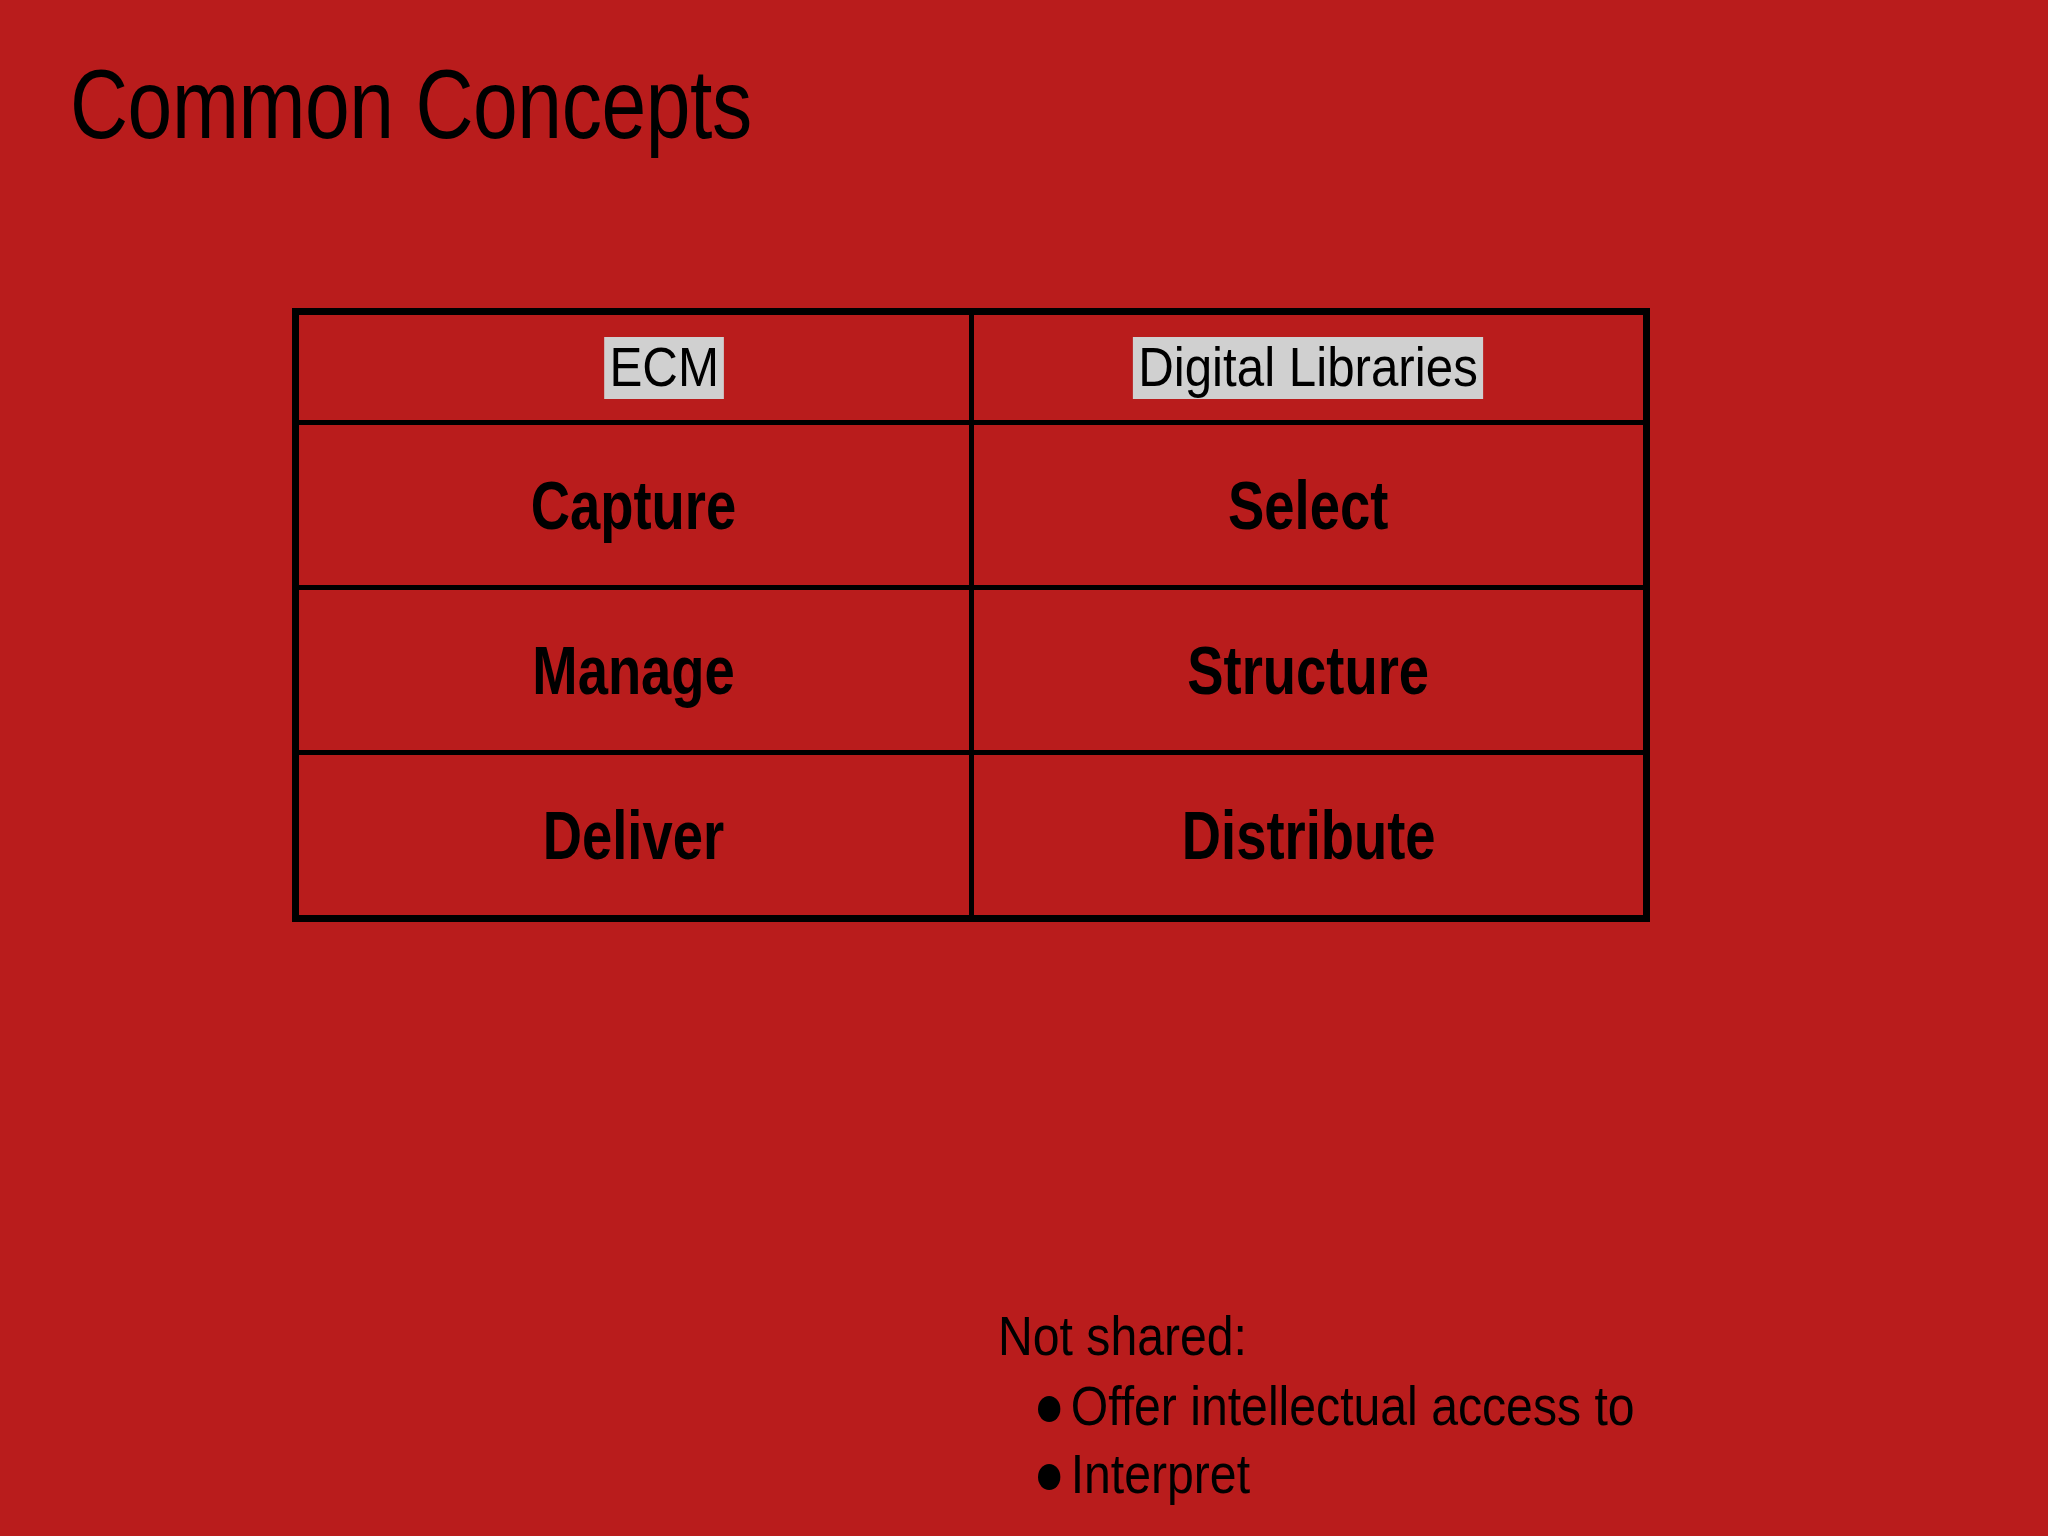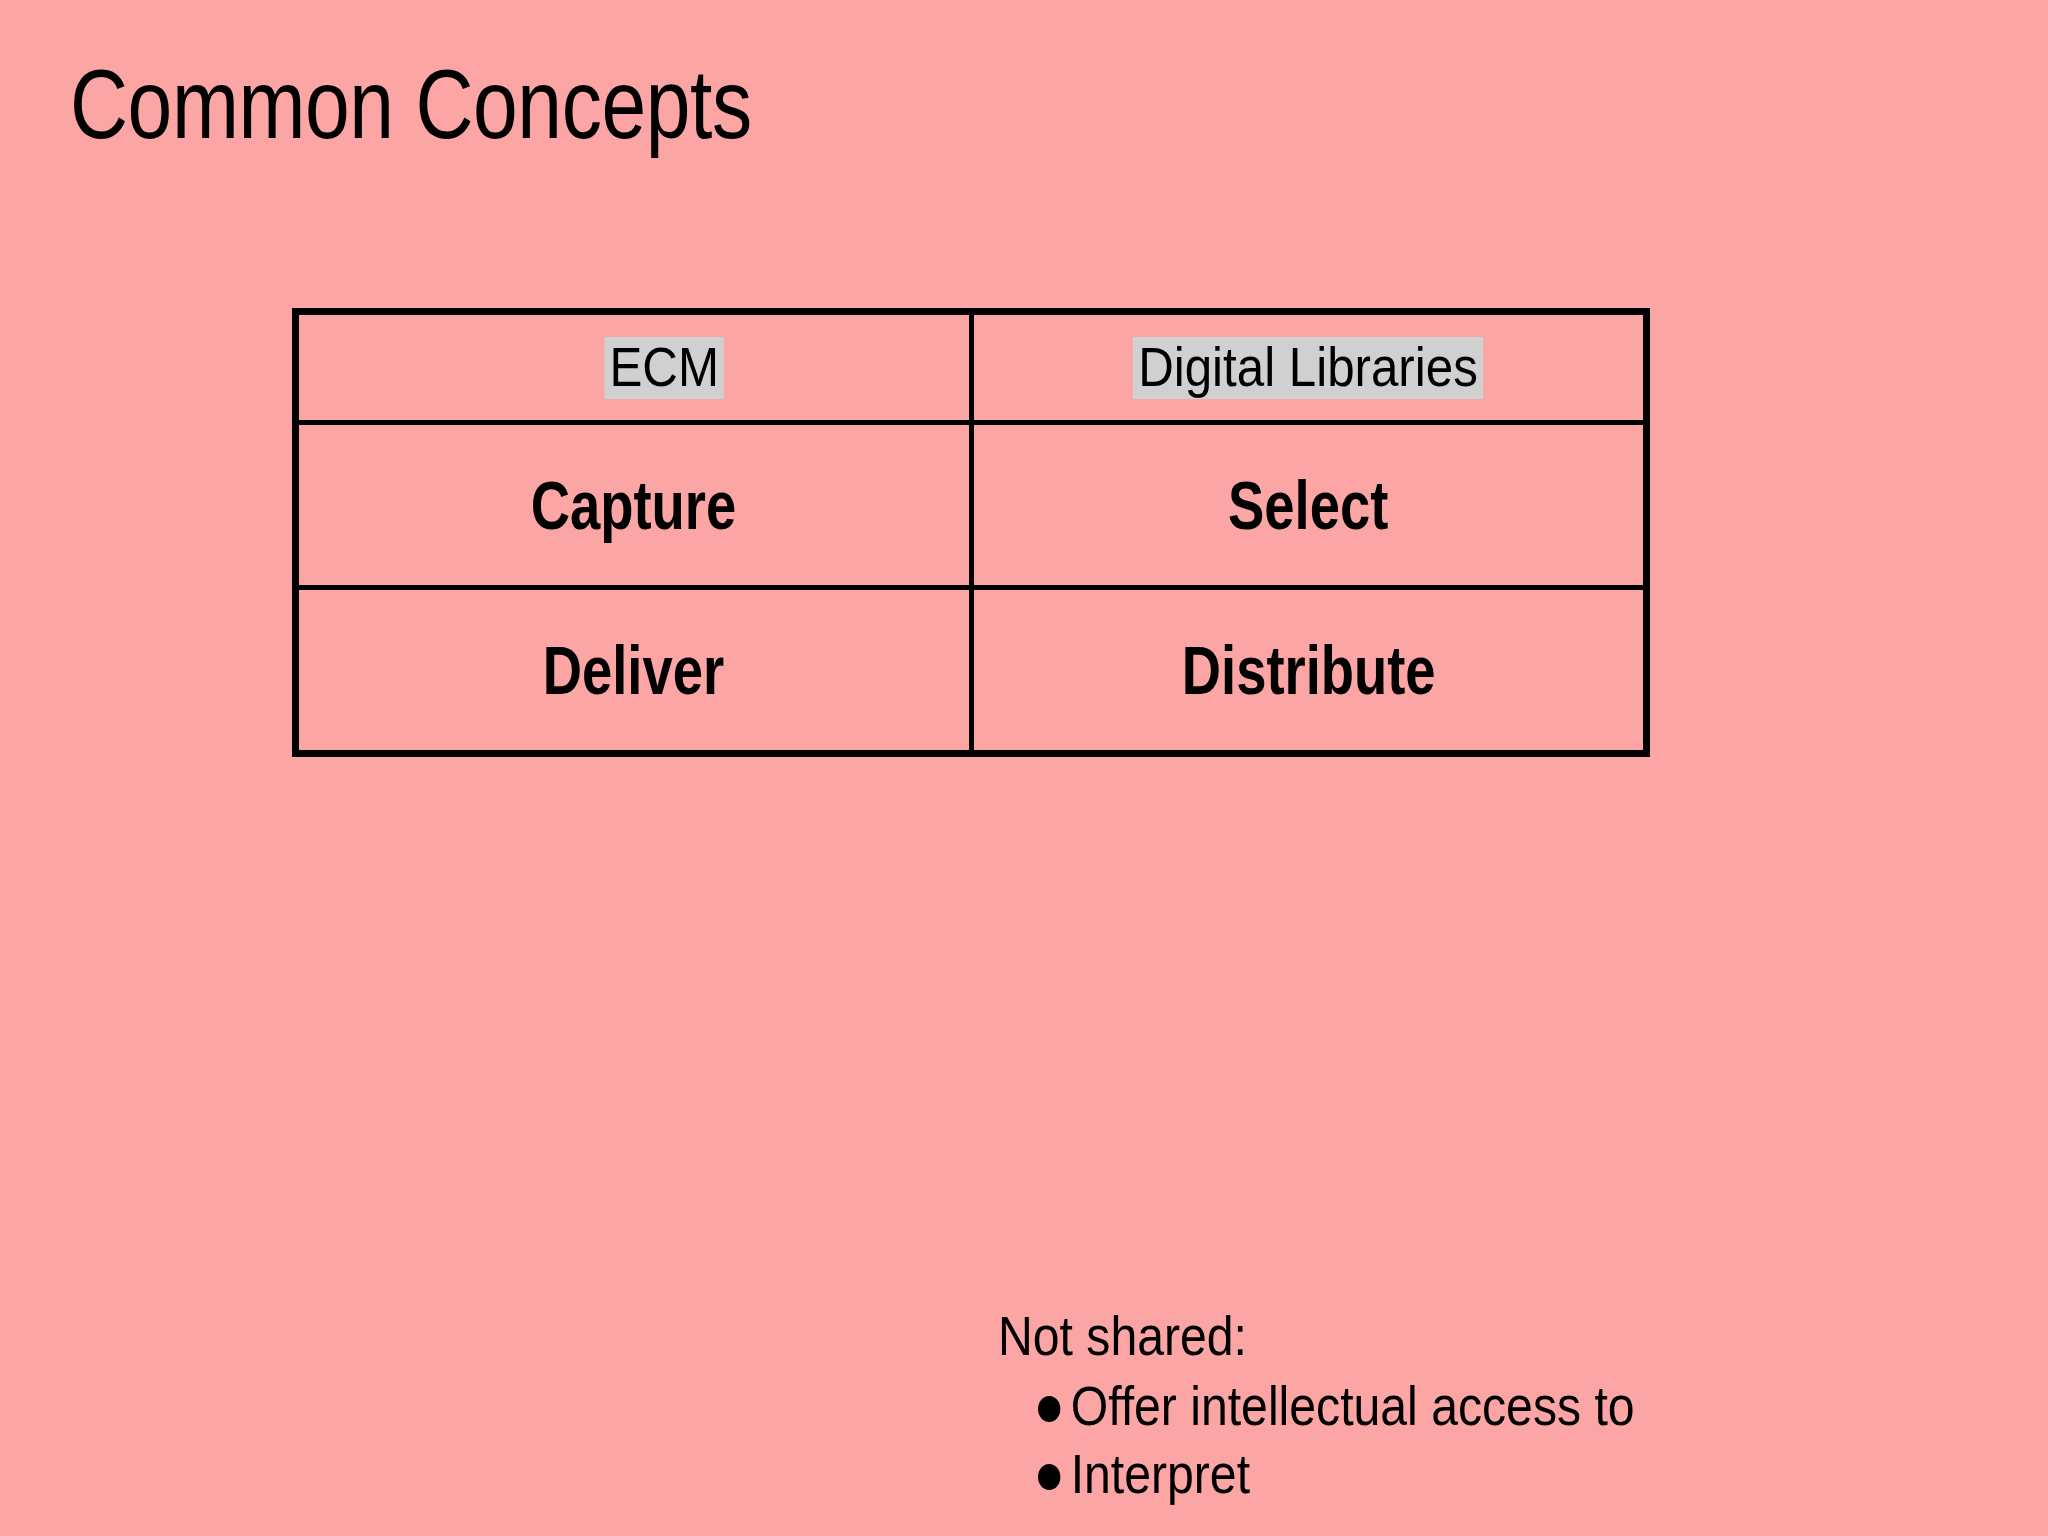--- a/index.html
+++ b/index.html
@@ -13,21 +13,21 @@
     overflow: hidden;
     font-family: "Liberation Sans", sans-serif;
     color: #000000;
     position: relative;
   }
 
   
   .slide {
     position: absolute;
     inset: 0;
-    background: #fca5a5;
+    background: #b91c1c;
   }
 
   
   .slide-title {
     position: absolute;
     left: 70px;
     top: 52px;
     font-size: 98px;
     line-height: 1.08;
     font-weight: 400;
@@ -155,20 +155,28 @@
           </th>
         </tr>
       </thead>
       <tbody>
         <tr>
           <td class="body-cell">
             <span class="body-inner">Capture</span>
           </td>
           <td class="body-cell">
             <span class="body-inner">Select</span>
+          </td>
+        </tr>
+        <tr>
+          <td class="body-cell">
+            <span class="body-inner">Manage</span>
+          </td>
+          <td class="body-cell">
+            <span class="body-inner">Structure</span>
           </td>
         </tr>
         <tr>
           <td class="body-cell">
             <span class="body-inner">Deliver</span>
           </td>
           <td class="body-cell">
             <span class="body-inner">Distribute</span>
           </td>
         </tr>

